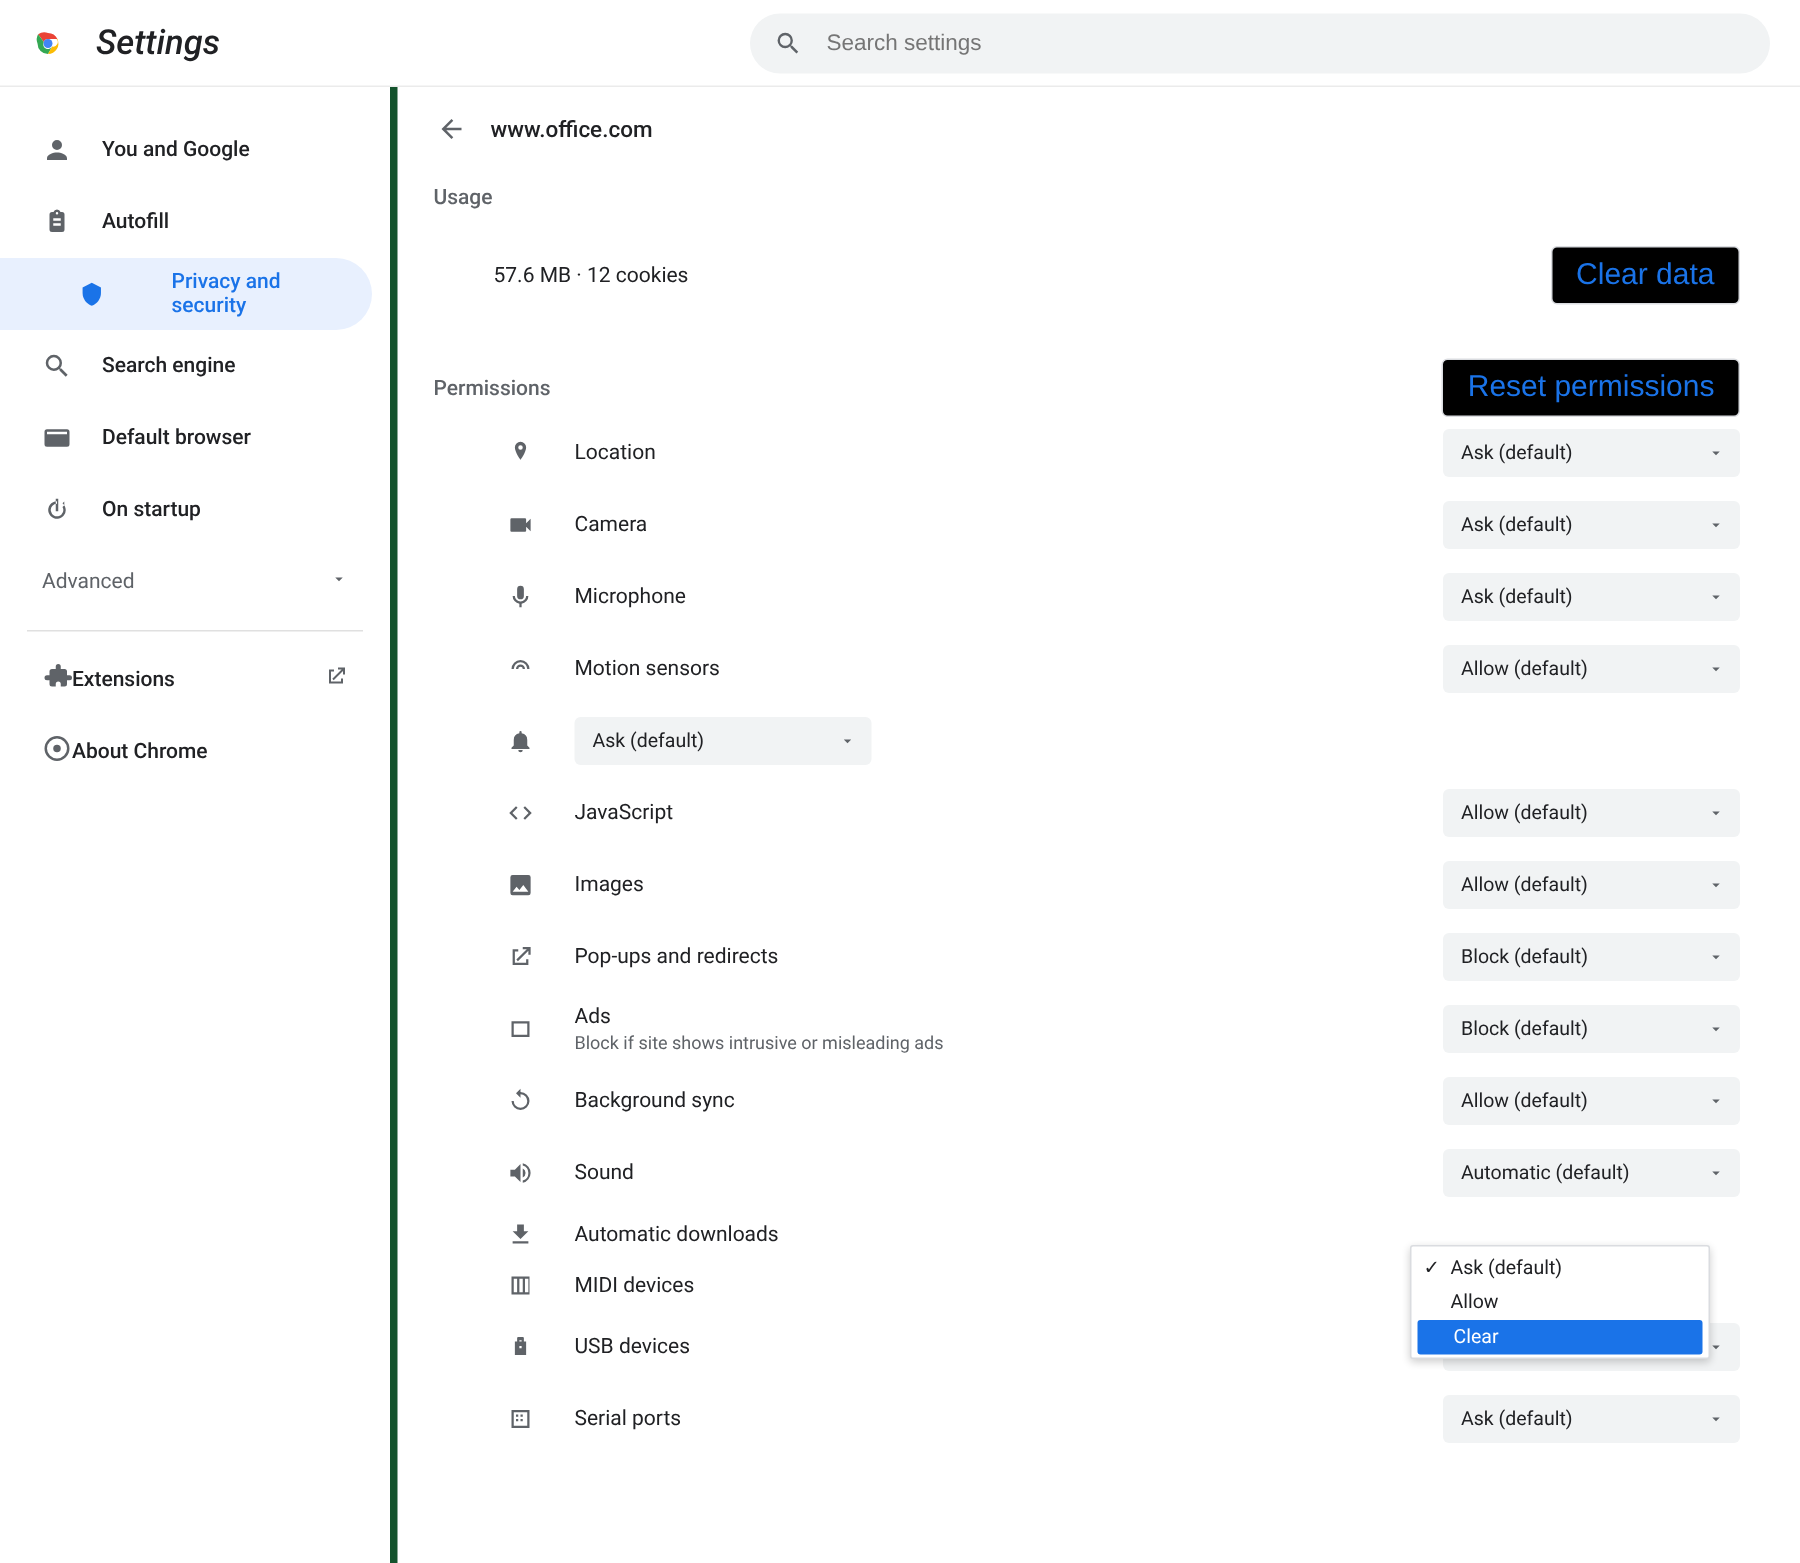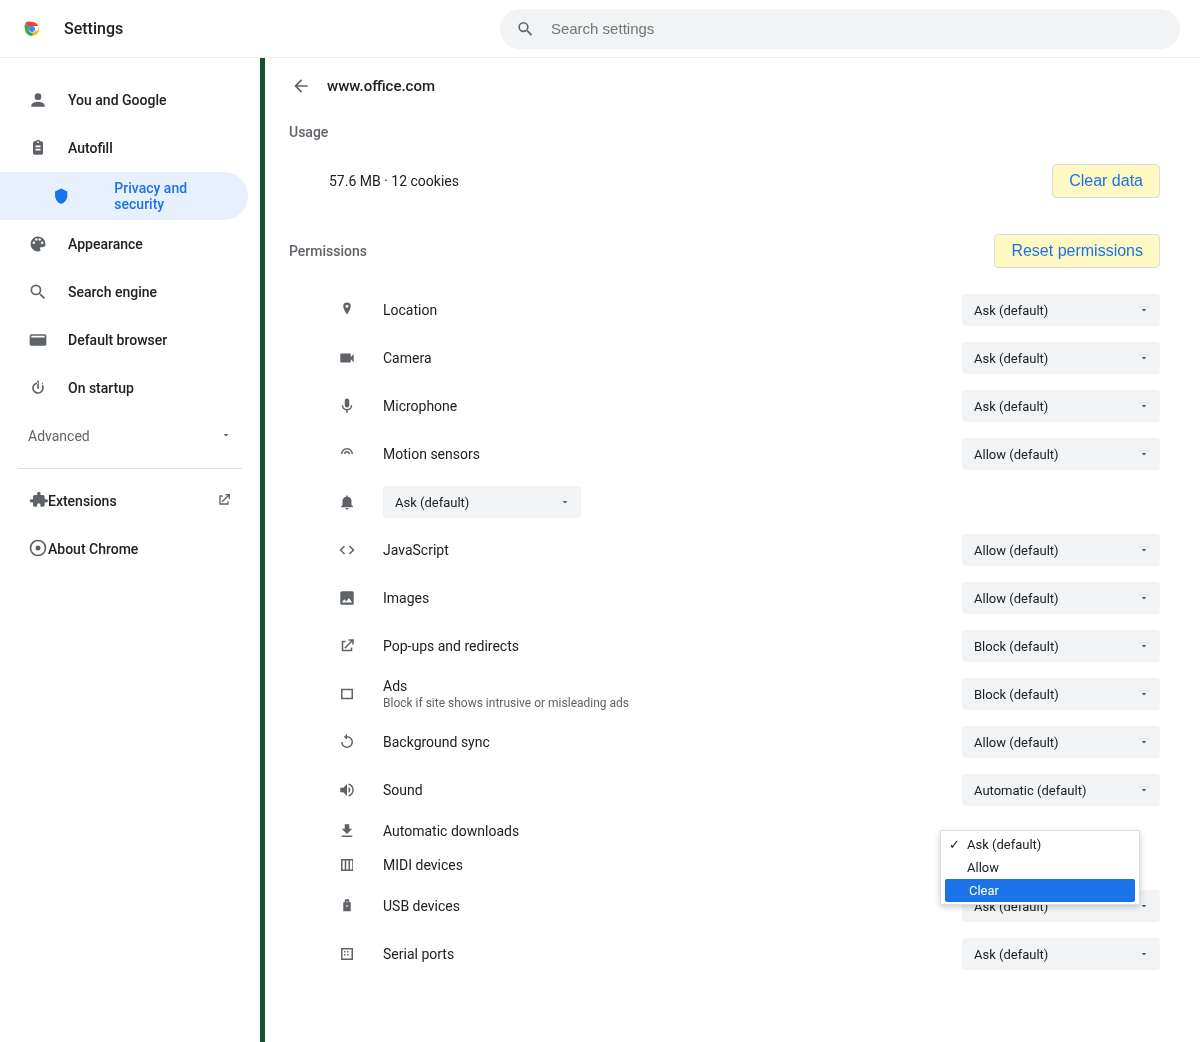--- a/index.html
+++ b/index.html
@@ -1,19 +1,19 @@
 <!DOCTYPE html>
 <html><head>
   <meta charset="utf-8">
   <style>
     * { margin: 0; padding: 0; box-sizing: border-box; }
     body { font-family: Roboto, Arial, sans-serif; font-size: 14px; color: #202124; background: #fff; width: 1200px; height: 1042px; overflow: hidden; position: relative; }
     .header { display: flex; align-items: center; padding: 12px 20px; border-bottom: 1px solid #ebebeb; height: 58px; }
     .chrome-logo { width: 24px; height: 24px; margin-right: 20px; }
-    .app-title { font-size: 16px; font-weight: 500; color: #202124; margin-right: 40px; }
+    .app-title { font-size: 23px; font-weight: 500; color: #202124; margin-right: 40px; font-style: italic; }
     .search-box { flex: 1; max-width: 680px; margin-left: auto; background: #f1f3f4; border-radius: 22px; display: flex; align-items: center; padding: 0 16px; height: 40px; }
     .search-box svg { width: 20px; height: 20px; margin-right: 16px; }
     .search-input { border: none; background: transparent; font-size: 15px; color: #5f6368; outline: none; width: 100%; }
     .container { display: flex; height: calc(1042px - 58px); }
     .sidebar { width: 260px; padding: 18px 0 0 0; }
     .nav-item { display: flex; align-items: center; padding: 0 18px 0 28px; height: 48px; cursor: pointer; position: relative; }
     .nav-item .icon { width: 20px; height: 20px; margin-right: 20px; color: #5f6368; display:flex; align-items:center; justify-content:center; }
     .nav-item.active { background: #e8f0fe; border-radius: 0 24px 24px 0; margin-right: 12px; }
     .nav-item.active .label, .nav-item.active .icon { color: #1a73e8; margin-left: 24px; }
     .nav-item .label { font-size: 14px; font-weight: 500; color: #202124; }
@@ -23,22 +23,22 @@
     .ext-row { display: flex; align-items: center; padding: 0 28px; height: 48px; }
     .ext-row .label { flex:1; font-size:14px; font-weight:500; color:#202124; }
     .main { flex: 1; border-left: 5px solid #14532d; padding: 18px 40px 40px 24px; overflow-y: auto; }
     .site-header { display: flex; align-items: center; margin-bottom: 28px; padding-left: 2px; }
     .back-arrow { width: 20px; height: 20px; margin-right: 16px; cursor: pointer; color:#5f6368; }
     .site-name { font-size: 15px; font-weight: 500; color: #202124; }
     .section-title { font-size: 14px; color: #5f6368; font-weight: 500; margin-bottom: 24px; margin-top: 12px; }
     .usage-row, .perm-header-row { display: flex; align-items: center; justify-content: space-between; }
     .usage-row { padding-left: 40px; margin-bottom: 28px; }
     .usage-text { font-size: 14px; color: #202124; }
-    .btn-outline { border: 1px solid #dadce0; background: #fef9c3; color: #1a73e8; font-size: 16px; font-weight: 500; padding: 7px 16px; border-radius: 4px; cursor: pointer; }
-    .perm-header-row { margin-bottom: 18px; padding-top: 8px; }
+    .btn-outline { border: 1px solid #dadce0; background: #000000; color: #1a73e8; font-size: 20px; font-weight: 500; padding: 7px 16px; border-radius: 4px; cursor: pointer; }
+    .perm-header-row { padding-top: 8px; }
     .perm-row { display: flex; align-items: center; padding: 8px 0; }
     .perm-icon { width: 36px; display: flex; justify-content: center; color: #5f6368; margin-left: 40px; margin-right: 18px; }
     .perm-icon svg { width: 18px; height: 18px; }
     .perm-label { font-size: 14px; color: #202124; }
     .perm-sub { font-size: 12px; color: #5f6368; margin-top: 2px; }
     .perm-text { flex: 1; }
     .select-box { width: 198px; height: 32px; background: #f1f3f4; border: none; border-radius: 4px; display: flex; align-items: center; padding: 0 10px 0 12px; cursor: pointer; justify-content: space-between; font-size: 13px; color: #202124; position: relative; }
     .dropdown-icon { width: 12px; height: 12px; color: #5f6368; }
     .dropdown-menu { position: absolute; left: 940px; top: 830px; width: 200px; background: #fff; border: 1px solid #dadce0; border-radius: 2px; box-shadow: 0 2px 6px rgba(0,0,0,0.2); padding: 2px; z-index: 100; }
     .dropdown-item { display: flex; align-items: center; padding: 4px 12px 4px 6px; font-size: 13px; cursor: pointer; position: relative; }
@@ -89,28 +89,20 @@
       <span class="icon">
           <svg viewBox="0 0 24 24" fill="currentColor">
             <path d="M12 2l8 4v5c0 5-3.4 9.7-8 11-4.6-1.3-8-6-8-11V6l8-4z"></path>
           </svg>
         </span>
       <span class="label">Privacy and security</span>
     </div>
     <div class="nav-item">
       <span class="icon">
           <svg viewBox="0 0 24 24" fill="currentColor">
-            <path d="M12 3a9 9 0 000 18h1a2 2 0 002-2 2 2 0 00-.6-1.4 1 1 0 01.7-1.6H17a4 4 0 004-4 9 9 0 00-9-9zM7 12a1.5 1.5 0 110-3 1.5 1.5 0 010 3zm3-4a1.5 1.5 0 110-3 1.5 1.5 0 010 3zm4 0a1.5 1.5 0 110-3 1.5 1.5 0 010 3zm3 4a1.5 1.5 0 110-3 1.5 1.5 0 010 3z"></path>
-          </svg>
-        </span>
-      <span class="label">Appearance</span>
-    </div>
-    <div class="nav-item">
-      <span class="icon">
-          <svg viewBox="0 0 24 24" fill="currentColor">
             <path d="M15.5 14h-.79l-.28-.27A6.47 6.47 0 0016 9.5 6.5 6.5 0 109.5 16a6.47 6.47 0 004.23-1.57l.27.28v.79l5 5L20.49 19zM9.5 14A4.5 4.5 0 1114 9.5 4.5 4.5 0 019.5 14z"></path>
           </svg>
         </span>
       <span class="label">Search engine</span>
     </div>
     <div class="nav-item">
       <span class="icon">
           <svg viewBox="0 0 24 24" fill="currentColor">
             <path d="M4 5h16a2 2 0 012 2v10a2 2 0 01-2 2H4a2 2 0 01-2-2V7a2 2 0 012-2zm0 4h16V7H4v2z"></path>
           </svg>

